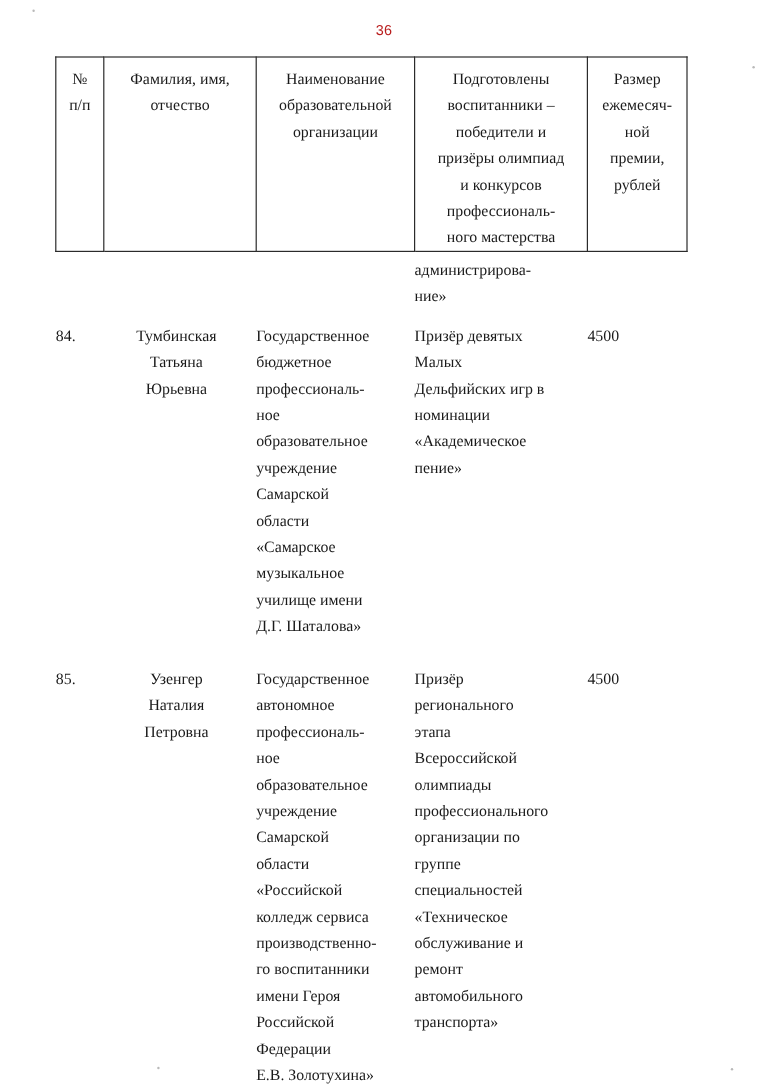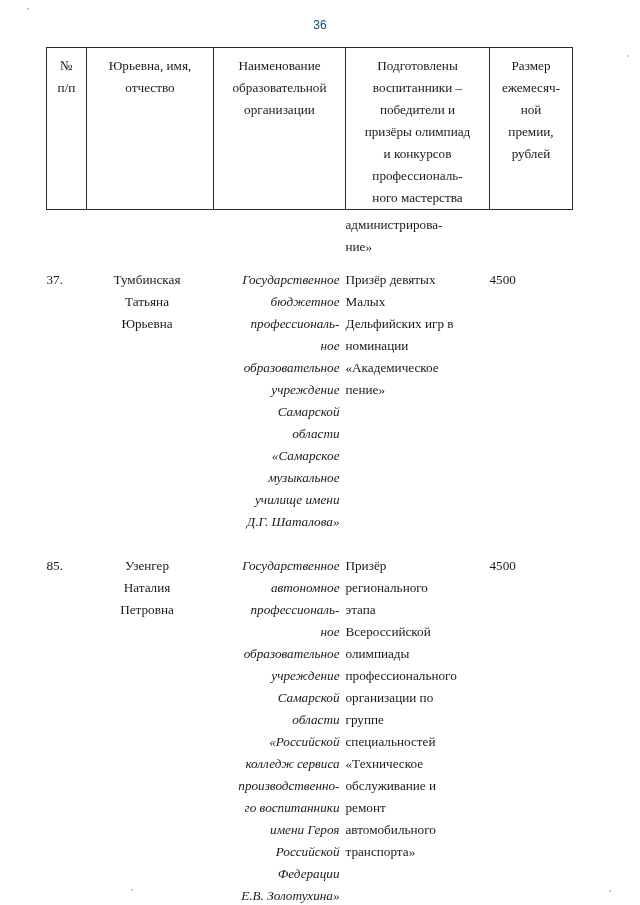--- a/index.html
+++ b/index.html
@@ -25,21 +25,21 @@
 
   
   .page-number {
     position: absolute;
     top: 18px;
     left: 0;
     width: 640px;
     text-align: center;
     font-family: "Liberation Sans", "DejaVu Sans", sans-serif;
     font-size: 12px;
-    color: #0c4a6e;
+    color: #b91c1c;
     letter-spacing: .2px;
   }
 
   
   .doc-table {
     position: absolute;
     left: 46px;
     top: 47px;
     width: 526px;
     border-collapse: collapse;
@@ -74,21 +74,21 @@
     vertical-align: top;
     padding: 0 6px 0 0;
     background: transparent;
   }
 
   .cell-lines { display: block; }
   .cell-lines .ln { display: block; white-space: pre; }
 
   td.num   { text-align: left; padding-left: 6px; white-space: nowrap; }
   td.name  { text-align: center; padding-left: 2px; }
-  td.org   { text-align: right; padding-left: 4px; font-style: italic; }
+  td.org   { text-align: left; padding-left: 4px; }
   td.achv  { text-align: left; padding-left: 5px; }
   td.sum   { padding-left: 0; }
 
   
   tr.gap td { height: 22px; line-height: 22px; font-size: 0; }
   tr.gap-sm td { height: 11px; line-height: 11px; font-size: 0; }
 
   
   tr.cont td { padding-top: 4px; }
 
@@ -124,21 +124,21 @@
             <span class="hd">
               <span class="cell-lines">
                 <span class="ln">№</span>
                 <span class="ln">п/п</span>
               </span>
             </span>
           </th>
         <th>
             <span class="hd">
               <span class="cell-lines">
-                <span class="ln">Юрьевна, имя,</span>
+                <span class="ln">Фамилия, имя,</span>
                 <span class="ln">отчество</span>
               </span>
             </span>
           </th>
         <th>
             <span class="hd">
               <span class="cell-lines">
                 <span class="ln">Наименование</span>
                 <span class="ln">образовательной</span>
                 <span class="ln">организации</span>
@@ -192,21 +192,21 @@
             <span class="cell-lines"></span>
           </td>
       </tr>
       <tr class="gap-sm">
           <td colspan="5"></td>
         </tr>
 
       <tr>
         <td class="num">
             <span class="cell-lines">
-              <span class="ln">37.</span>
+              <span class="ln">84.</span>
             </span>
           </td>
         <td class="name">
             <span class="cell-lines">
               <span class="ln">Тумбинская</span>
               <span class="ln">Татьяна</span>
               <span class="ln">Юрьевна</span>
             </span>
           </td>
         <td class="org">

